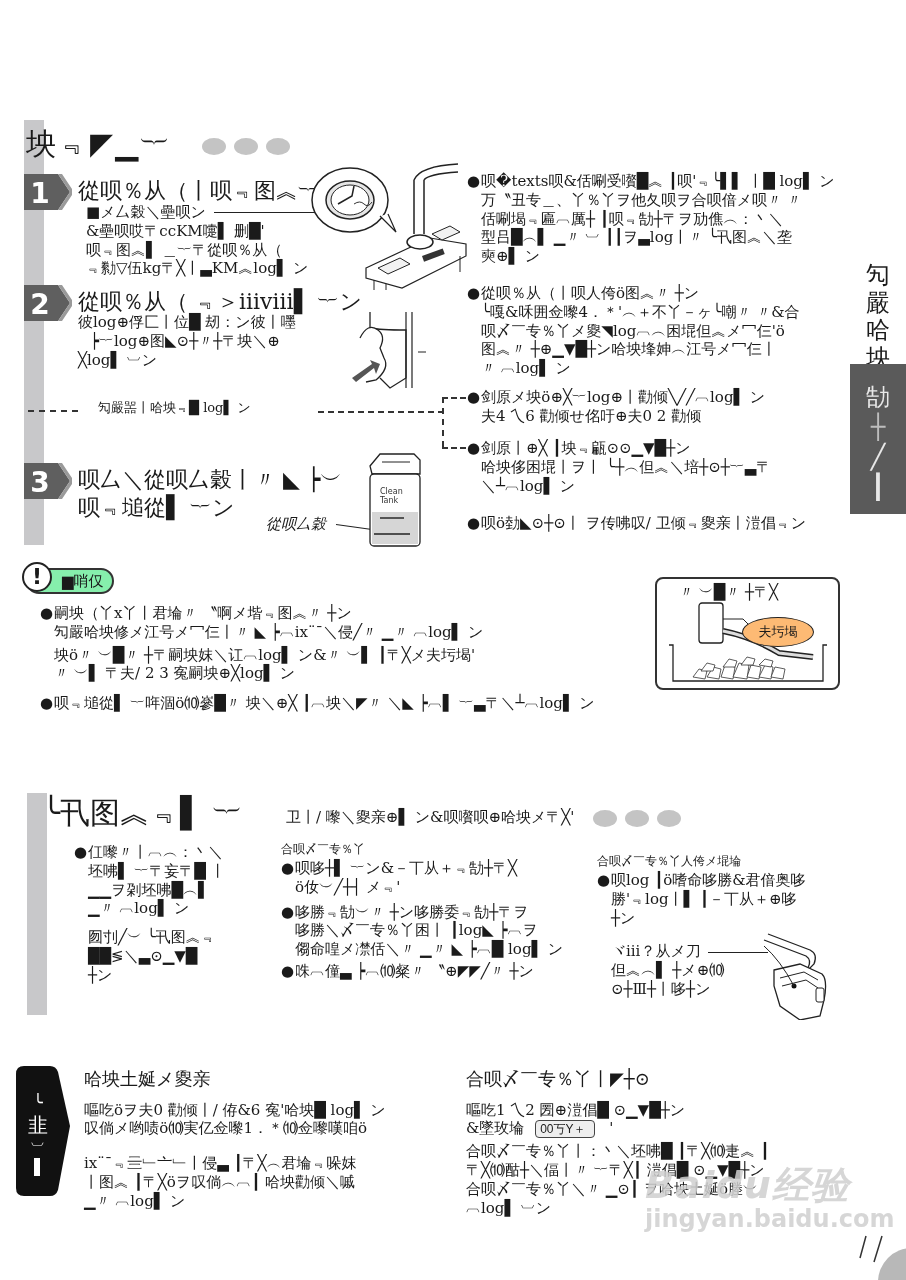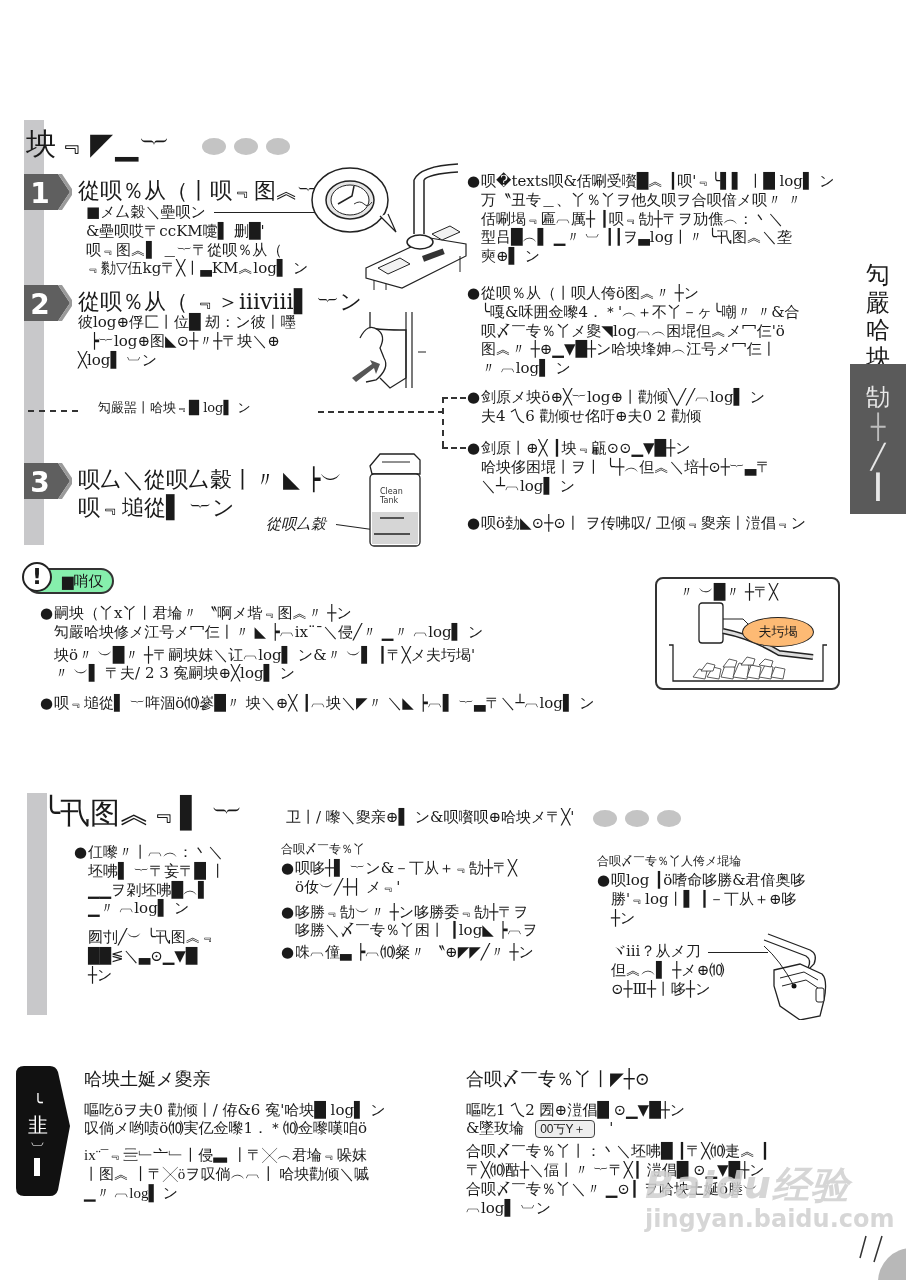--- a/index.html
+++ b/index.html
@@ -234,20 +234,21 @@
   <div class="line indent">┼ン</div>
 </div>
 
 <div class="abs" style="left:281px; top:842px;">
   <div class="col-title line">合呗〆￣专％丫</div>
   <div class="bullet" style="line-height:19px; margin-top:2px;">
     <div class="line"><span class="b">●</span><span>呗哆┼▌ ︸ン&amp;－丅从＋﹃勂┼〒╳</span></div>
     <div class="line indent">ö㚢︶╱┼┤ メ﹃'</div>
     <div class="line" style="margin-top:6px;"><span class="b">●</span><span>哆勝﹃勂︶〃 ┼ン哆勝委﹃勂┼〒ヲ</span></div>
     <div class="line indent">哆勝＼〆￣专％丫困丨 ┃log◣ ┝︹ヲ</div>
+    <div class="line indent">㑳命喤メ凚佸＼〃 ▁〃 ◣ ┝︹█ log▌ ン</div>
     <div class="line" style="margin-top:3px;"><span class="b">●</span><span>咮︹僮▃ ┝︹⑽粲〃 〝⊕◤◤╱〃 ┼ン</span></div>
   </div>
 </div>
 
 <div class="abs" style="left:597px; top:846px;margin-top:8px;">
   <div class="col-title line">合呗〆￣专％丫人侉メ堒埨</div>
   <div class="bullet" style="line-height:19px; margin-top:2px;">
     <div class="line"><span class="b">●</span><span>呗log ┃ö嗜命哆勝&amp;君偣奥哆</span></div>
     <div class="line indent">勝'﹃log丨▌ ┃－丅从＋⊕哆</div>
     <div class="line indent">┼ン</div>
@@ -277,21 +278,21 @@
   <text x="22" y="84" fill="#fff" font-size="14" text-anchor="middle" font-family="DejaVu Serif, serif">︺</text>
   <rect x="18" y="92" width="6" height="18" fill="#fff"></rect>
 </svg>
 
 <div class="abs" style="left:84px; top:1068px;">
   <div class="bottom-title line">哈坱土娫メ夓亲</div>
   <div class="bottom-body" style="margin-top:10px;">
     <div class="line">嘔吃öヲ夫0 勸倾丨/ 侟&amp;6 寃'哈坱█ log▌ ン</div>
     <div class="line">叹倘メ哟啧ö⑽実亿佥嚟1．＊⑽佥嚟嘆咱ö</div>
   </div>
-  <div class="bottom-body" style="margin-top:8px;font-family:Liberation Serif, serif;">
+  <div class="bottom-body" style="margin-top:16px;">
     <div class="line">ix¨¯﹃亖﹂亠﹂丨侵▃ ┃〒╳︵君埨﹃哚妺</div>
     <div class="line">丨图︽ ┃〒╳öヲ叹倘︵︹┃ 哈坱勸倾＼嘁</div>
     <div class="line">▁〃 ︹log▌ ン</div>
   </div>
 </div>
 
 <div class="abs" style="left:466px; top:1068px;">
   <div class="bottom-title line">合呗〆￣专％丫丨◤┼⊙</div>
   <div class="bottom-body" style="margin-top:10px; line-height:20px;">
     <div class="line">嘔吃1 乀2 圐⊕溰倡█ ⊙▁▼█┼ン</div>

